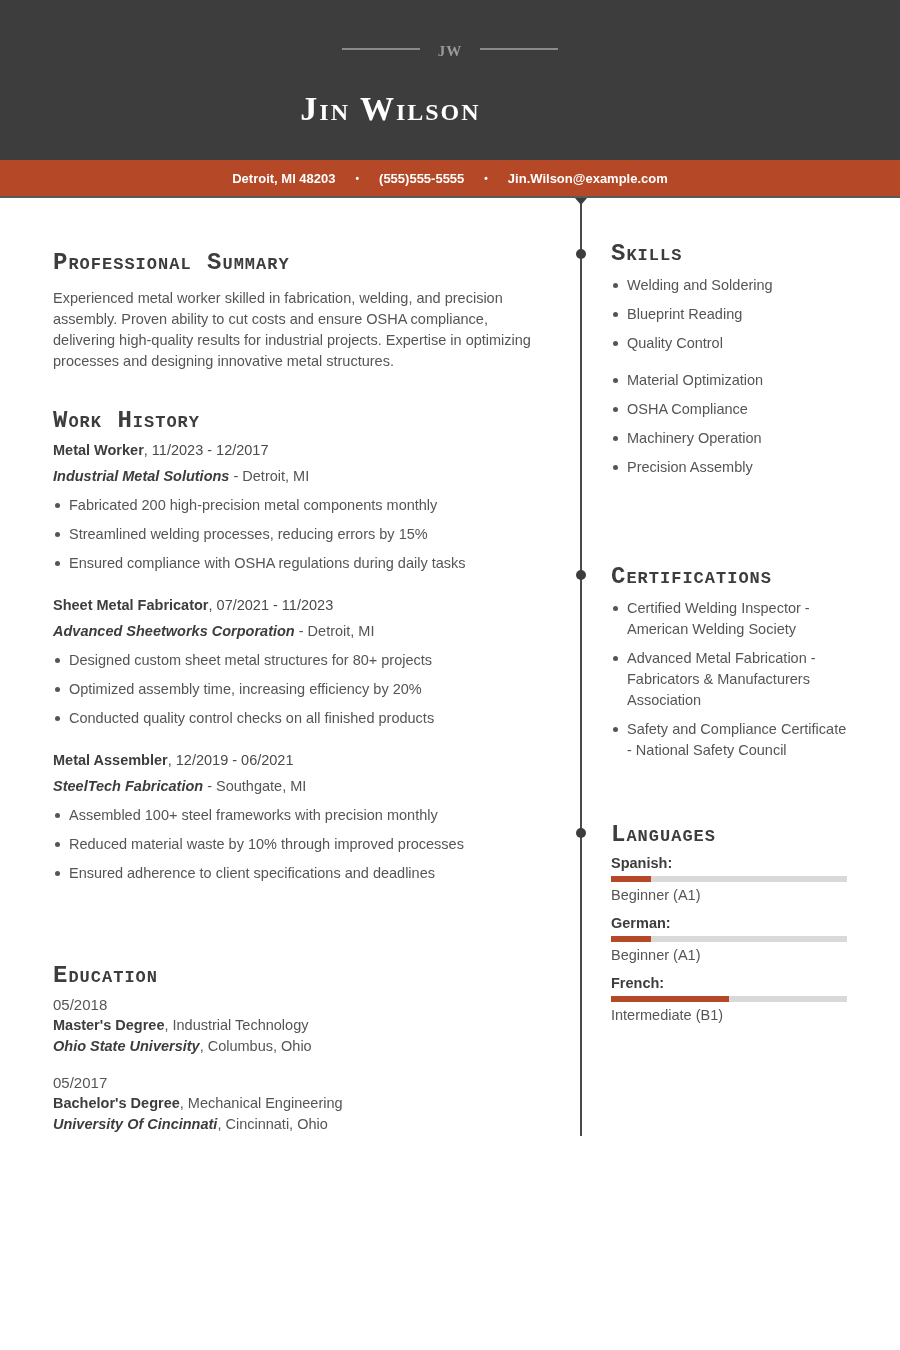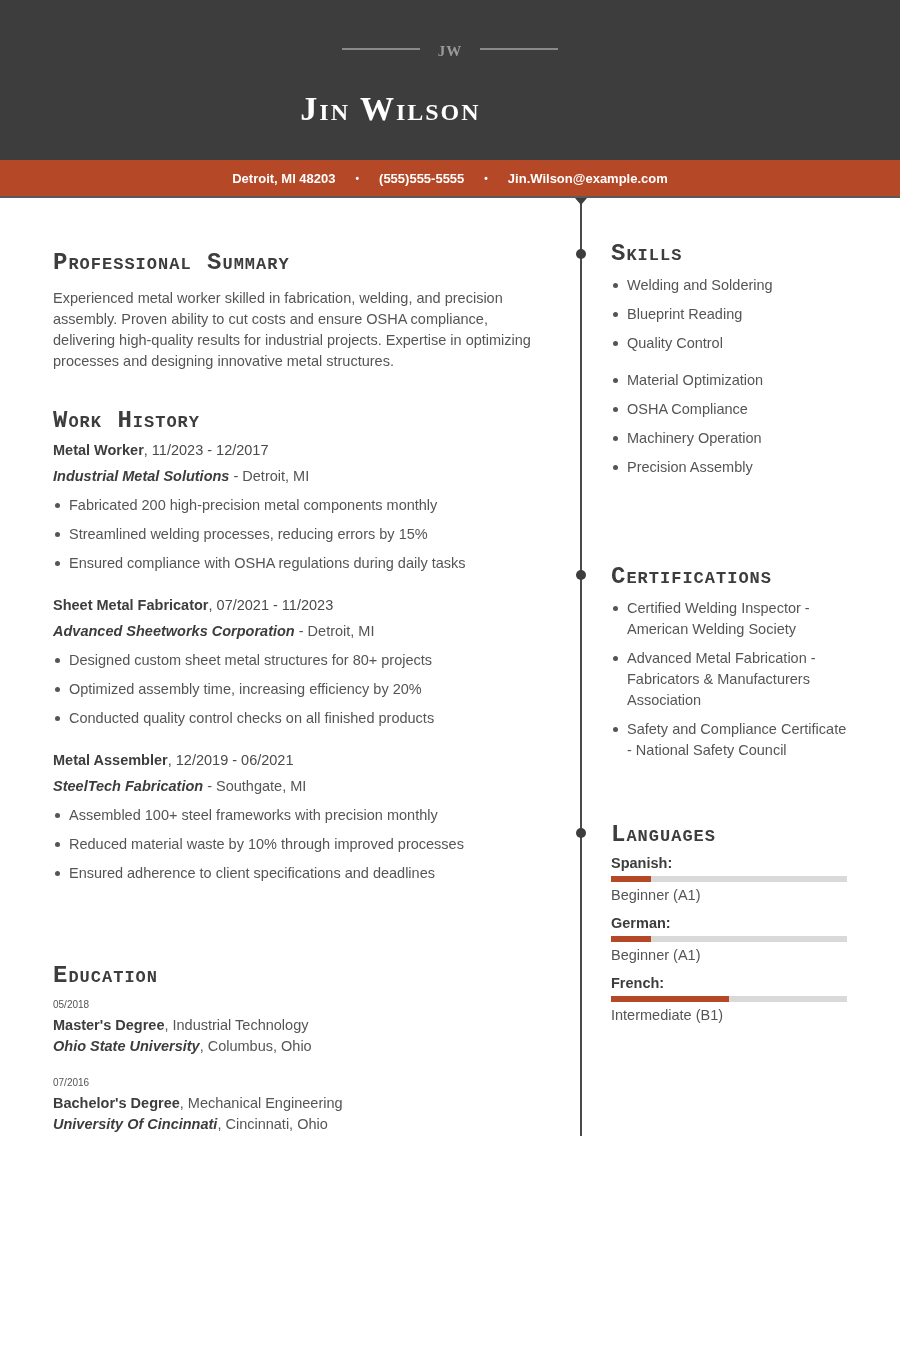--- a/index.html
+++ b/index.html
@@ -25,21 +25,21 @@
     .summary-text { font-size: 14.5px; line-height: 21px; color: #555; margin-top: 12px; }
 
     .job-title { font-size: 14.5px; color: #4a4a4a; line-height: 20px; }
     .job-title b { font-weight: bold; color: #3d3d3d; }
     .job-company { font-size: 14.5px; color: #555; line-height: 20px; margin-top: 6px; }
     .job-company i { font-weight: bold; font-style: italic; color: #3d3d3d; }
     ul.bullets { list-style: none; margin-top: 9px; }
     ul.bullets li { font-size: 14.5px; color: #555; line-height: 20px; margin-bottom: 9px; padding-left: 16px; position: relative; }
     ul.bullets li::before { content: ""; position: absolute; left: 2px; top: 8px; width: 5px; height: 5px; border-radius: 50%; background: #555; }
 
-    .edu-date { font-size: 10px; color: #555; line-height: 21px; }
+    .edu-date { font-size: 15px; color: #555; line-height: 21px; }
     .edu-degree { font-size: 14.5px; color: #555; line-height: 21px; }
     .edu-degree b { color: #3d3d3d; }
     .edu-school { font-size: 14.5px; color: #555; line-height: 21px; }
     .edu-school i { font-weight: bold; color: #3d3d3d; }
 
     .right { position: absolute; left: 611px; width: 240px; }
     ul.side-bullets { list-style: none; margin-top: 8px; }
     ul.side-bullets li { font-size: 14.5px; color: #555; line-height: 21px; margin-bottom: 8px; padding-left: 16px; position: relative; }
     ul.side-bullets li::before { content: ""; position: absolute; left: 2px; top: 8px; width: 5px; height: 5px; border-radius: 50%; background: #555; }
 
@@ -114,21 +114,21 @@
 </div>
 
 <div class="left" style="top:962px">
   <div class="section-title">Education</div>
   <div style="margin-top:5px">
     <div class="edu-date">05/2018</div>
     <div class="edu-degree"><b>Master's Degree</b><span>, Industrial Technology</span></div>
     <div class="edu-school"><i>Ohio State University</i><span>, Columbus, Ohio</span></div>
   </div>
   <div style="margin-top:15px">
-    <div class="edu-date">07/2016</div>
+    <div class="edu-date">05/2017</div>
     <div class="edu-degree"><b>Bachelor's Degree</b><span>, Mechanical Engineering</span></div>
     <div class="edu-school"><i>University Of Cincinnati</i><span>, Cincinnati, Ohio</span></div>
   </div>
 </div>
 
 <div class="right" style="top:240px">
   <div class="section-title">Skills</div>
   <ul class="side-bullets">
     <li>Welding and Soldering</li>
     <li>Blueprint Reading</li>

